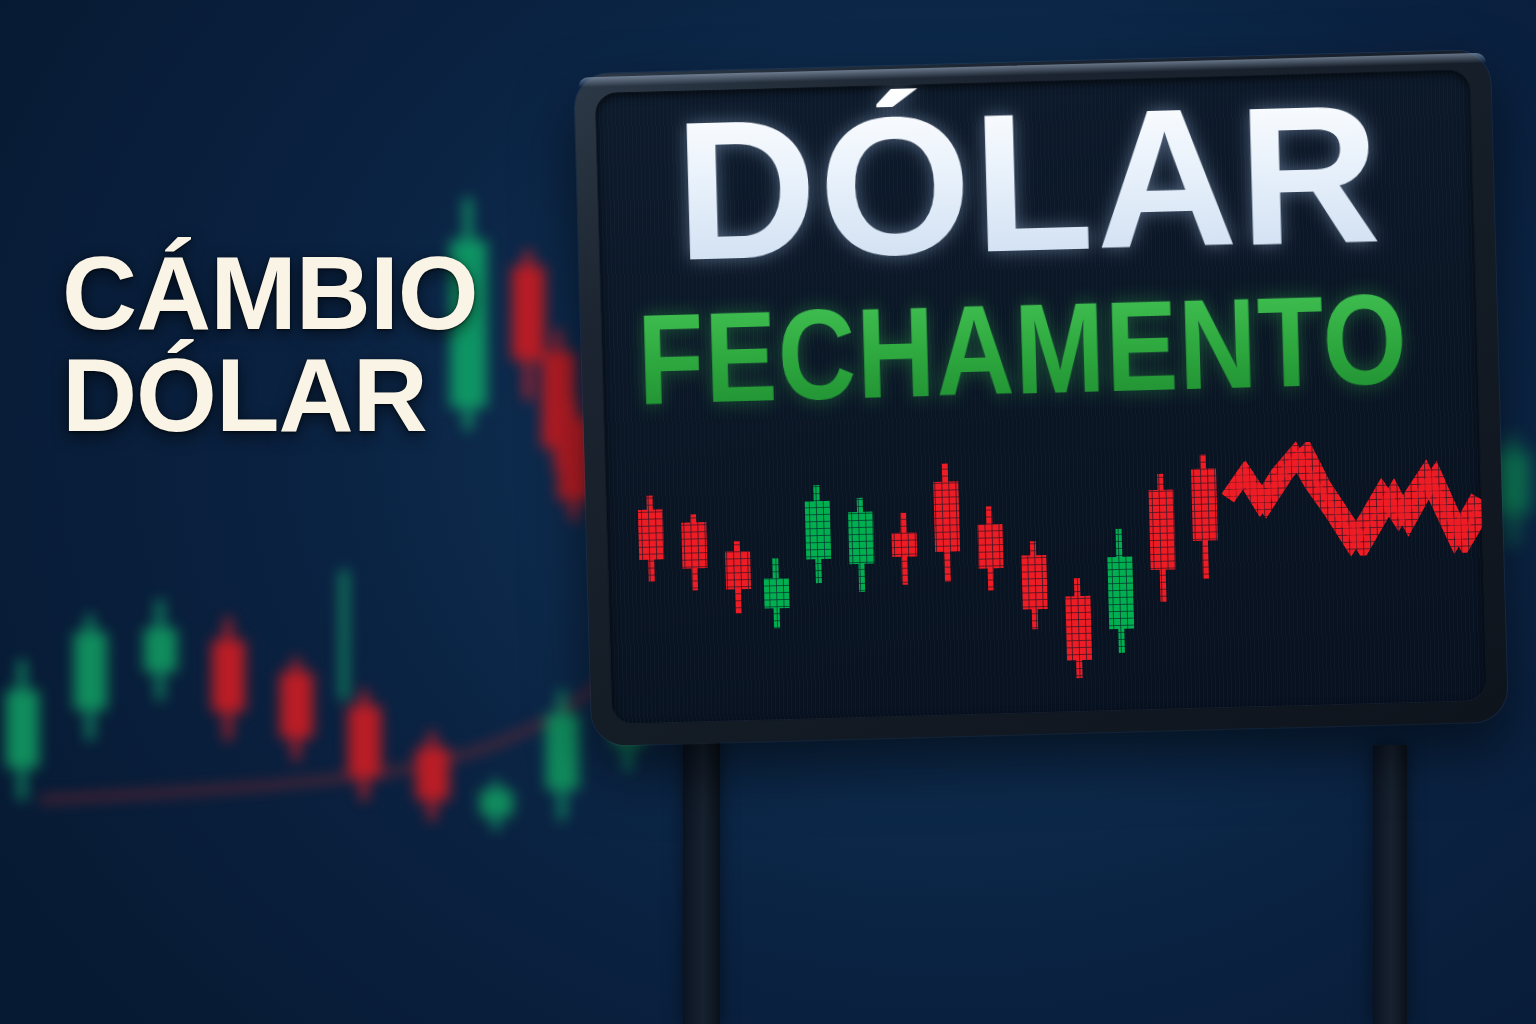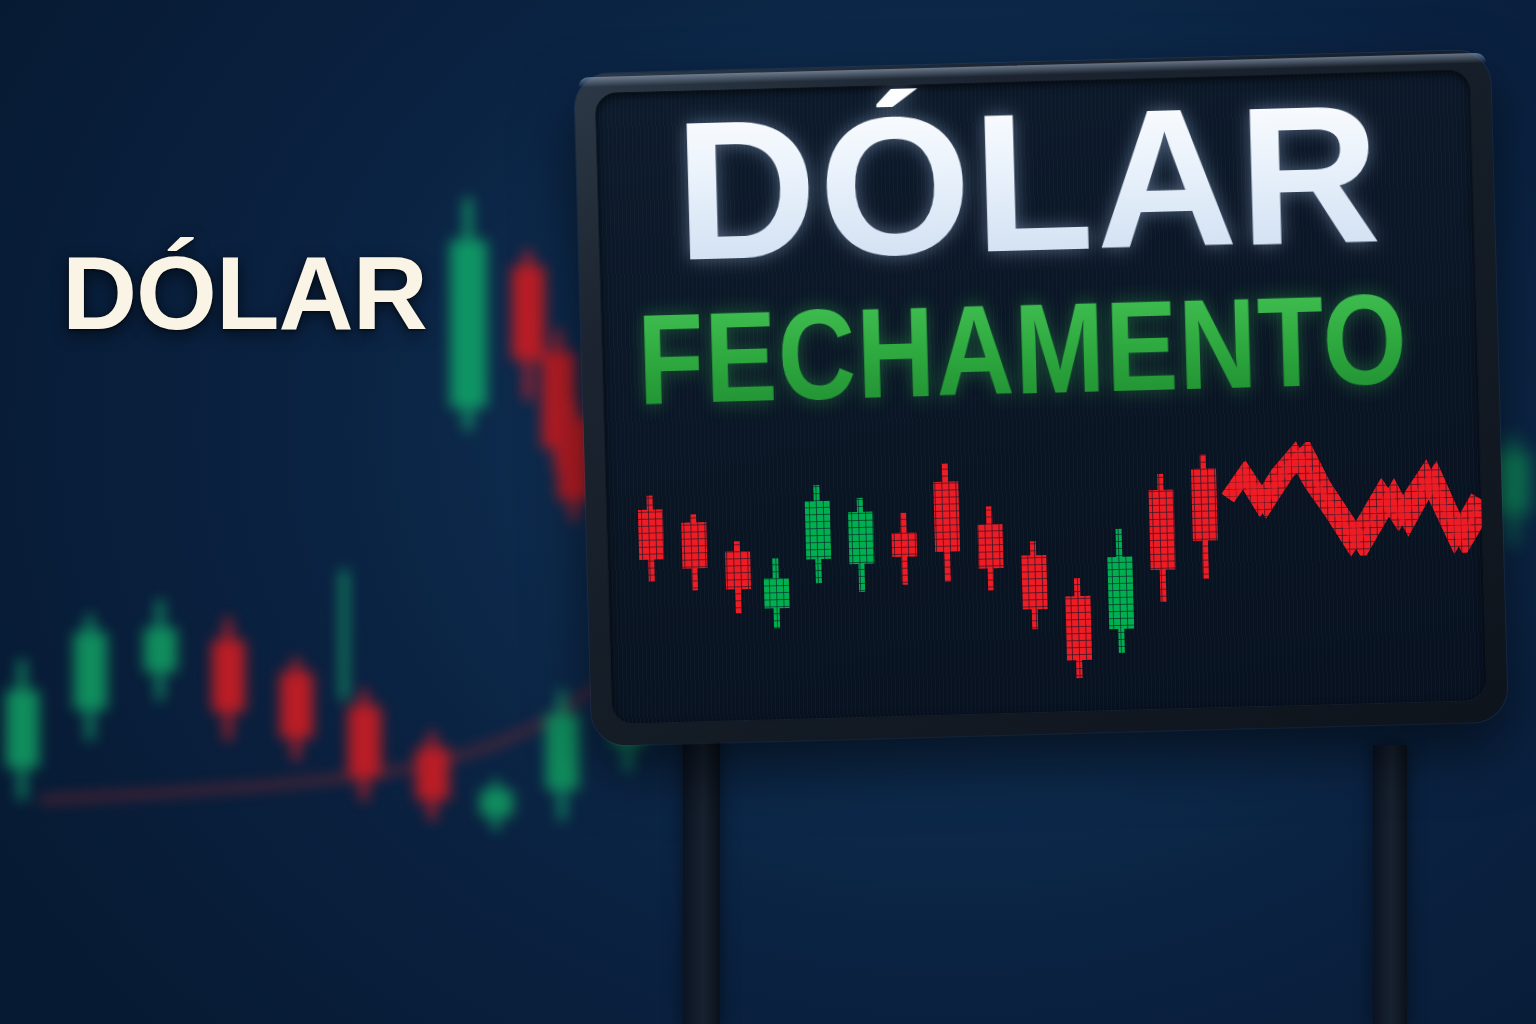--- a/index.html
+++ b/index.html
@@ -211,20 +211,21 @@
 
       <line x1="558" y1="330" x2="558" y2="470" stroke="#d32027" stroke-width="7"></line>
       <rect x="542" y="352" width="33" height="96" fill="#c41d24"></rect>
 
       <line x1="574" y1="400" x2="574" y2="520" stroke="#d32027" stroke-width="7"></line>
       <rect x="558" y="418" width="33" height="82" fill="#c41d24"></rect>
     </g>
   </svg>
 
   <div id="headline">
+    <span>CÁMBIO</span>
     <span class="l2">DÓLAR</span>
   </div>
 
   <div class="post" id="post-left"></div>
   <div class="post" id="post-right"></div>
 
   <div id="billboard-wrap">
     <div id="bb-outer">
       <div id="bb-hilite"></div>
     </div>

